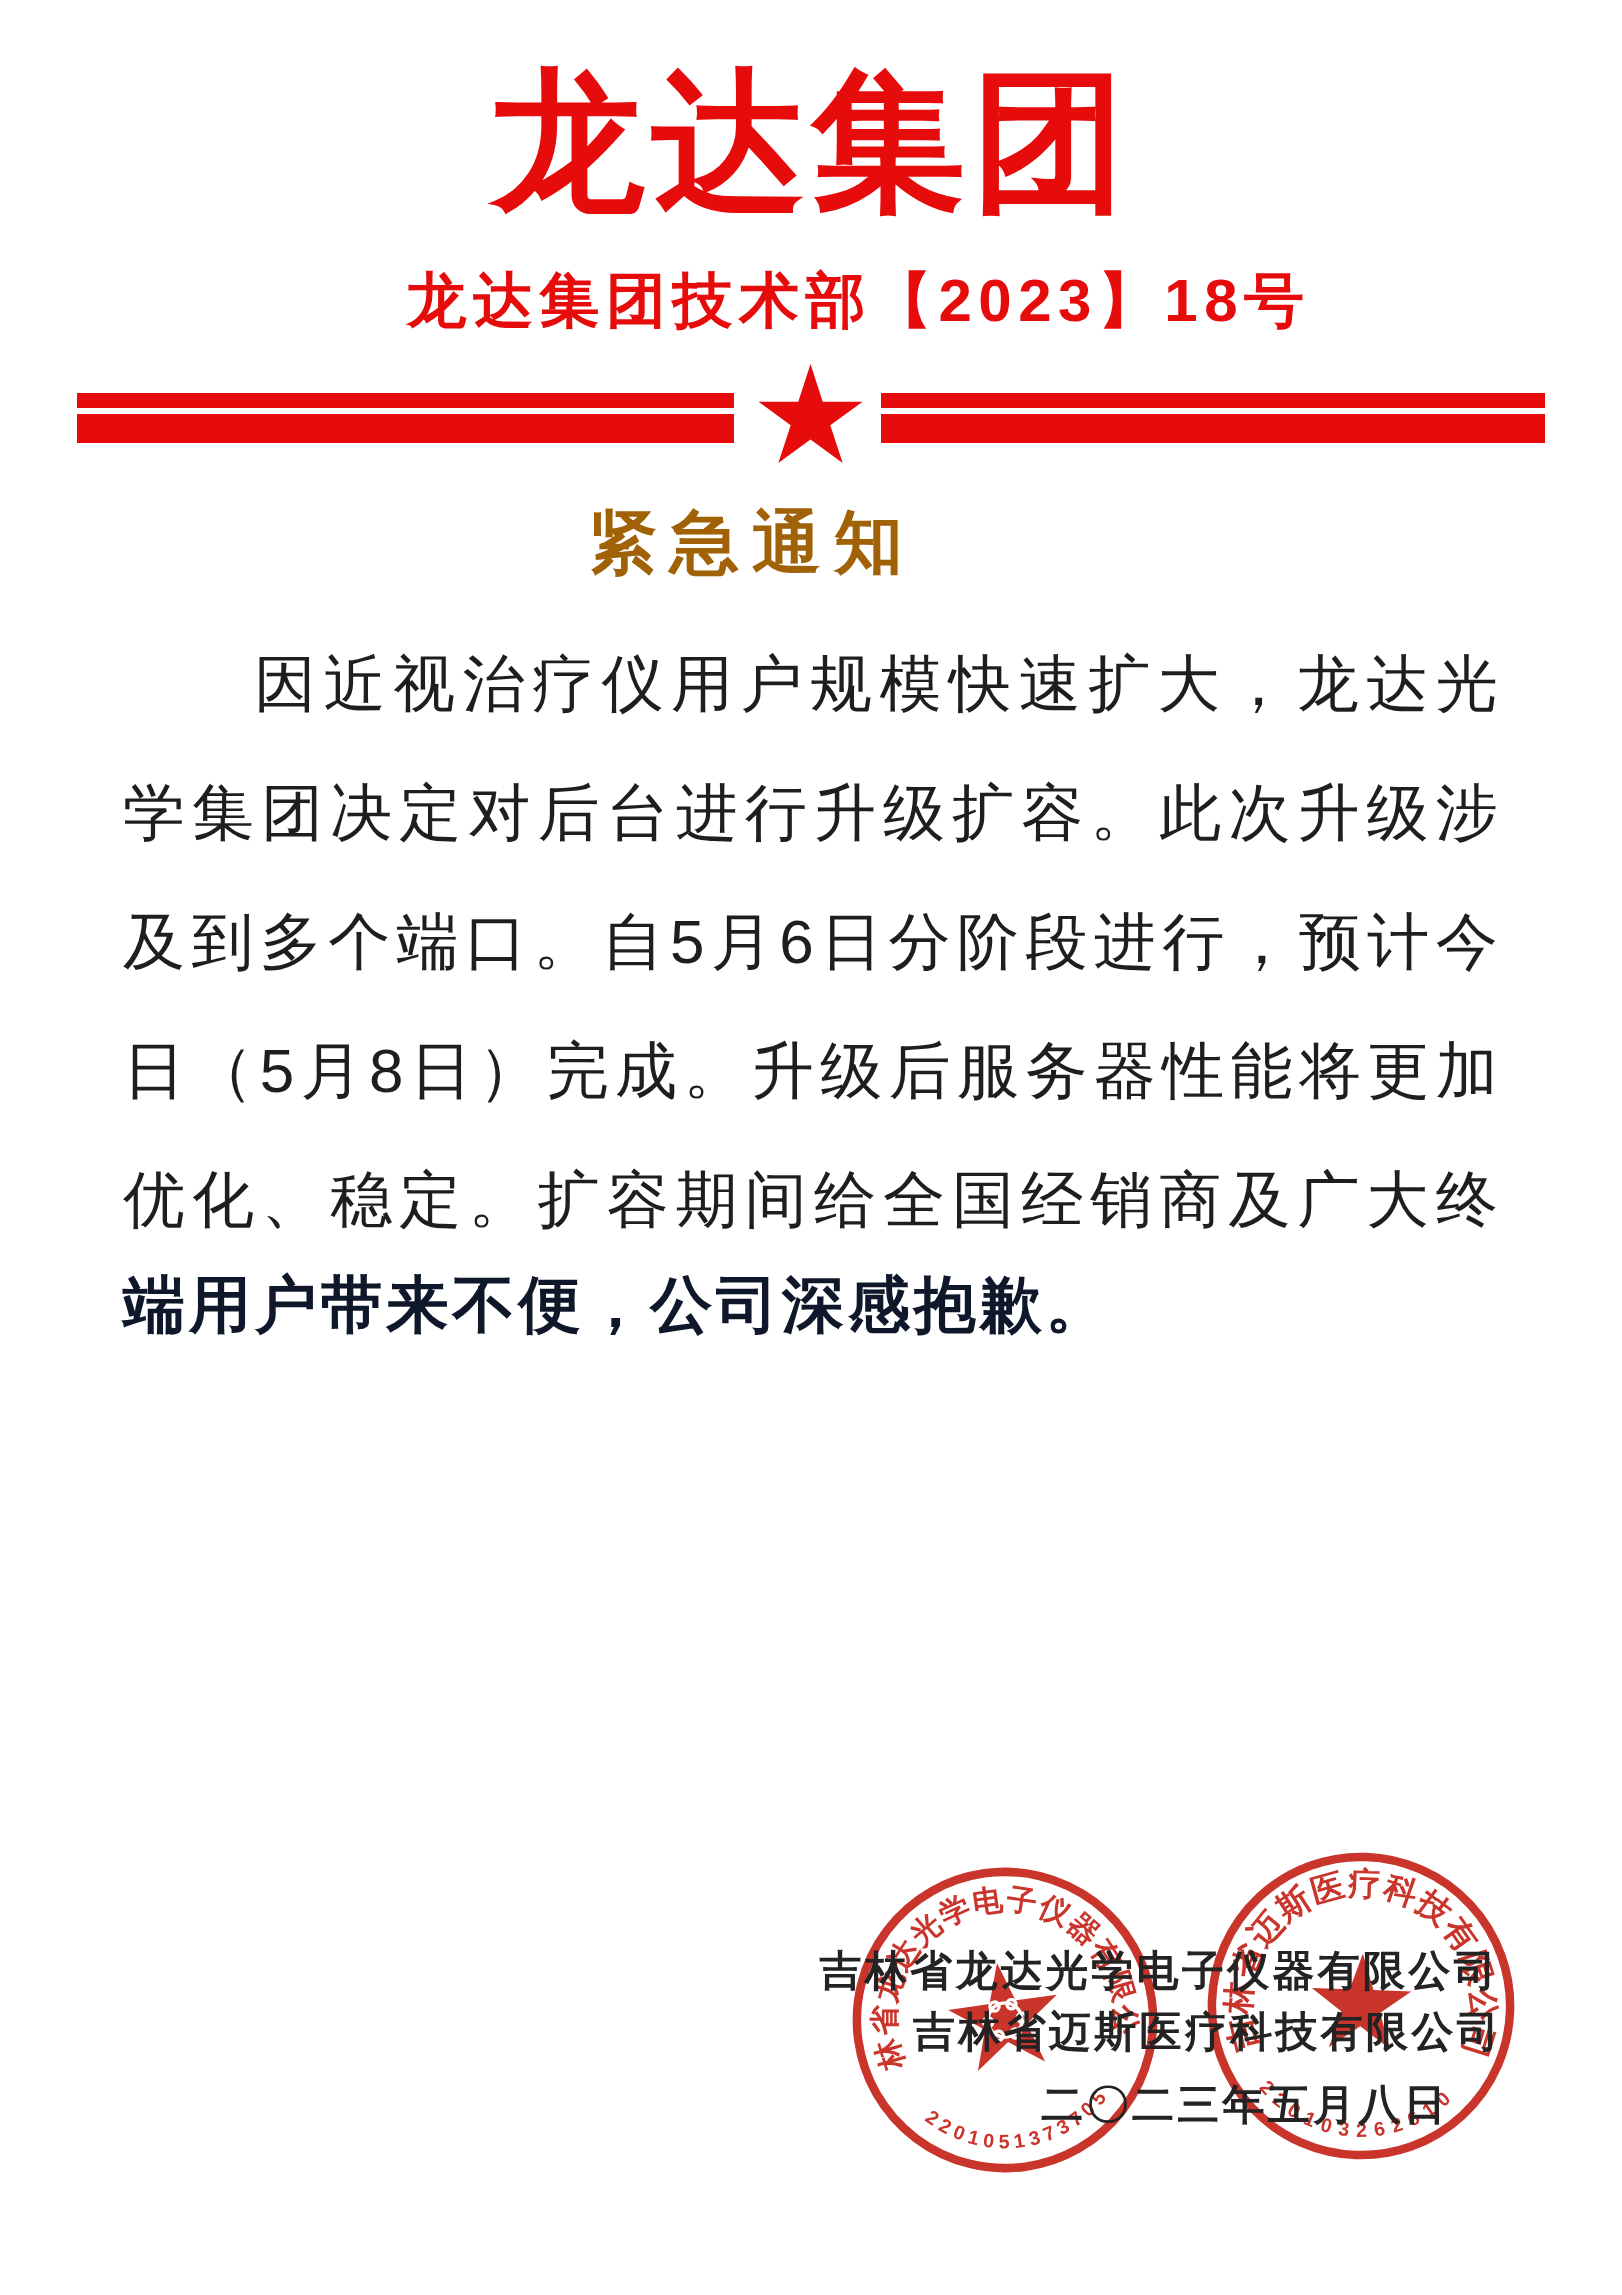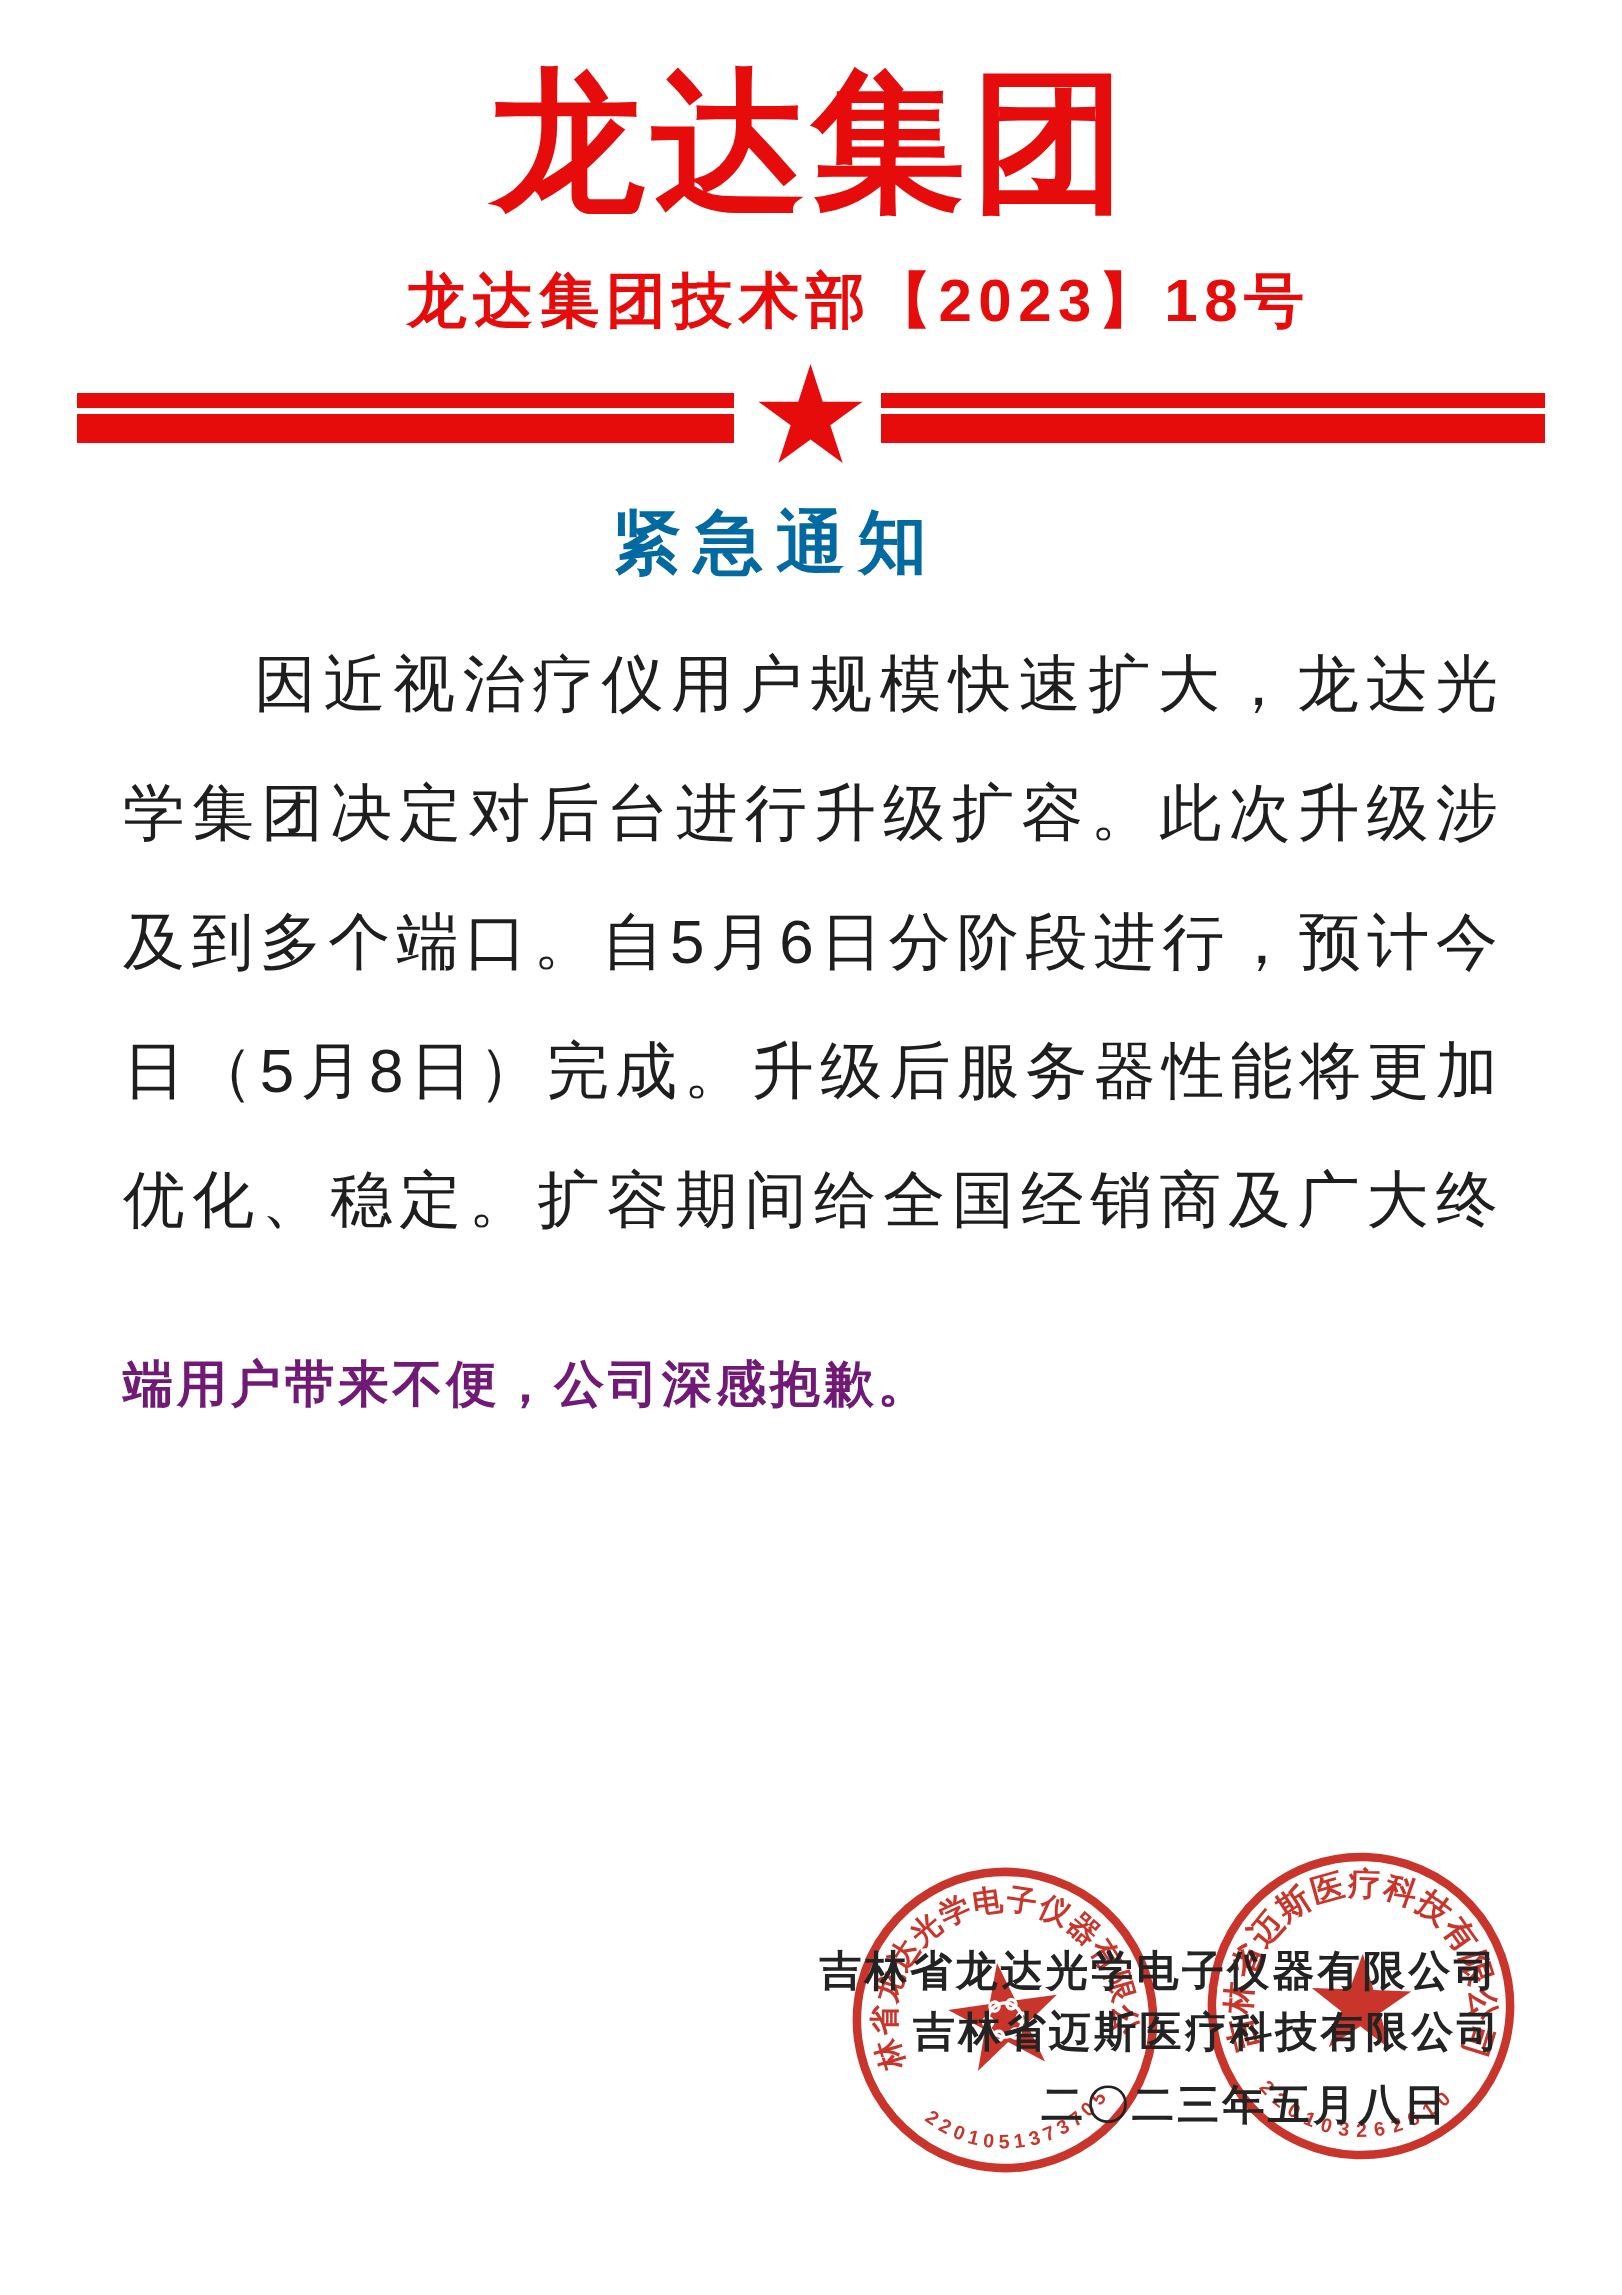--- a/index.html
+++ b/index.html
@@ -39,40 +39,39 @@
   .bar.r-bot{left:881px;top:414px;width:664px;height:29px;}
   .star-divider{position:absolute;left:758px;top:364px;width:105px;height:99px;}
   
   .notice-heading{
     position:absolute;top:509px;left:0;width:1504px;
     text-align:center;
     font-family:"Liberation Serif","DejaVu Serif",serif;
     font-weight:900;
     font-size:69px;line-height:1.0;
     letter-spacing:13px;
-    color:#0369a1;
+    color:#a16207;
     white-space:nowrap;
-    padding-left:24px;
   }
   .notice-body{
     position:absolute;left:123px;top:619px;width:1378px;
     font-size:62px;line-height:129px;
     font-weight:400;
     color:#1e1e1e;
     letter-spacing:3.3px;
     white-space:pre-line;
     text-align:justify;
     text-align-last:justify;
     text-indent:131px;
   }
   .notice-body-last{
-    position:absolute;left:123px;top:1320px;width:1378px;
-    font-size:50px;line-height:129px;
+    position:absolute;left:123px;top:1240px;width:1378px;
+    font-size:62px;line-height:129px;
     font-weight:700;
-    color:#701a75;
+    color:#0f172a;
     letter-spacing:3.9px;
     white-space:nowrap;
   }
   
   .sig-line{
     position:absolute;
     font-weight:700;
     font-size:42px;line-height:1.0;
     letter-spacing:3.3px;
     color:#232323;

